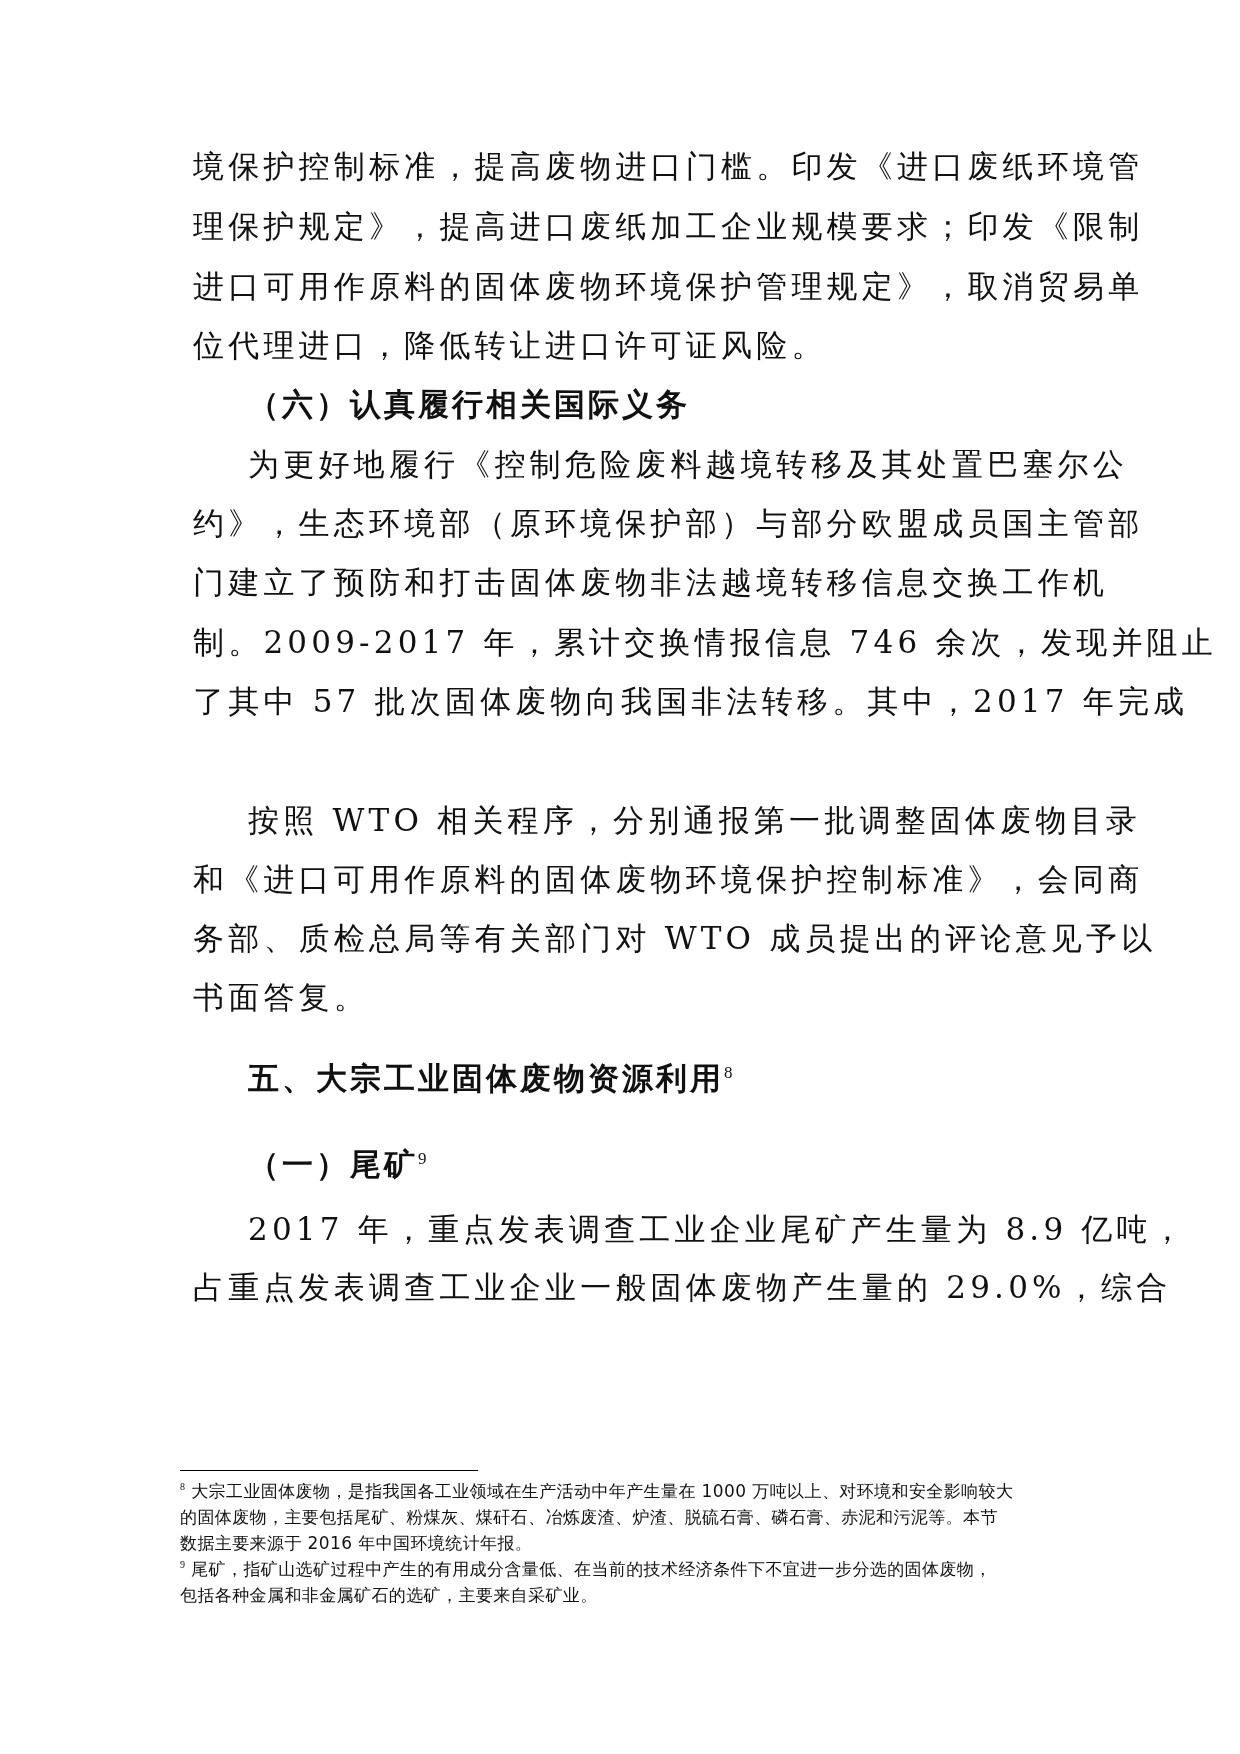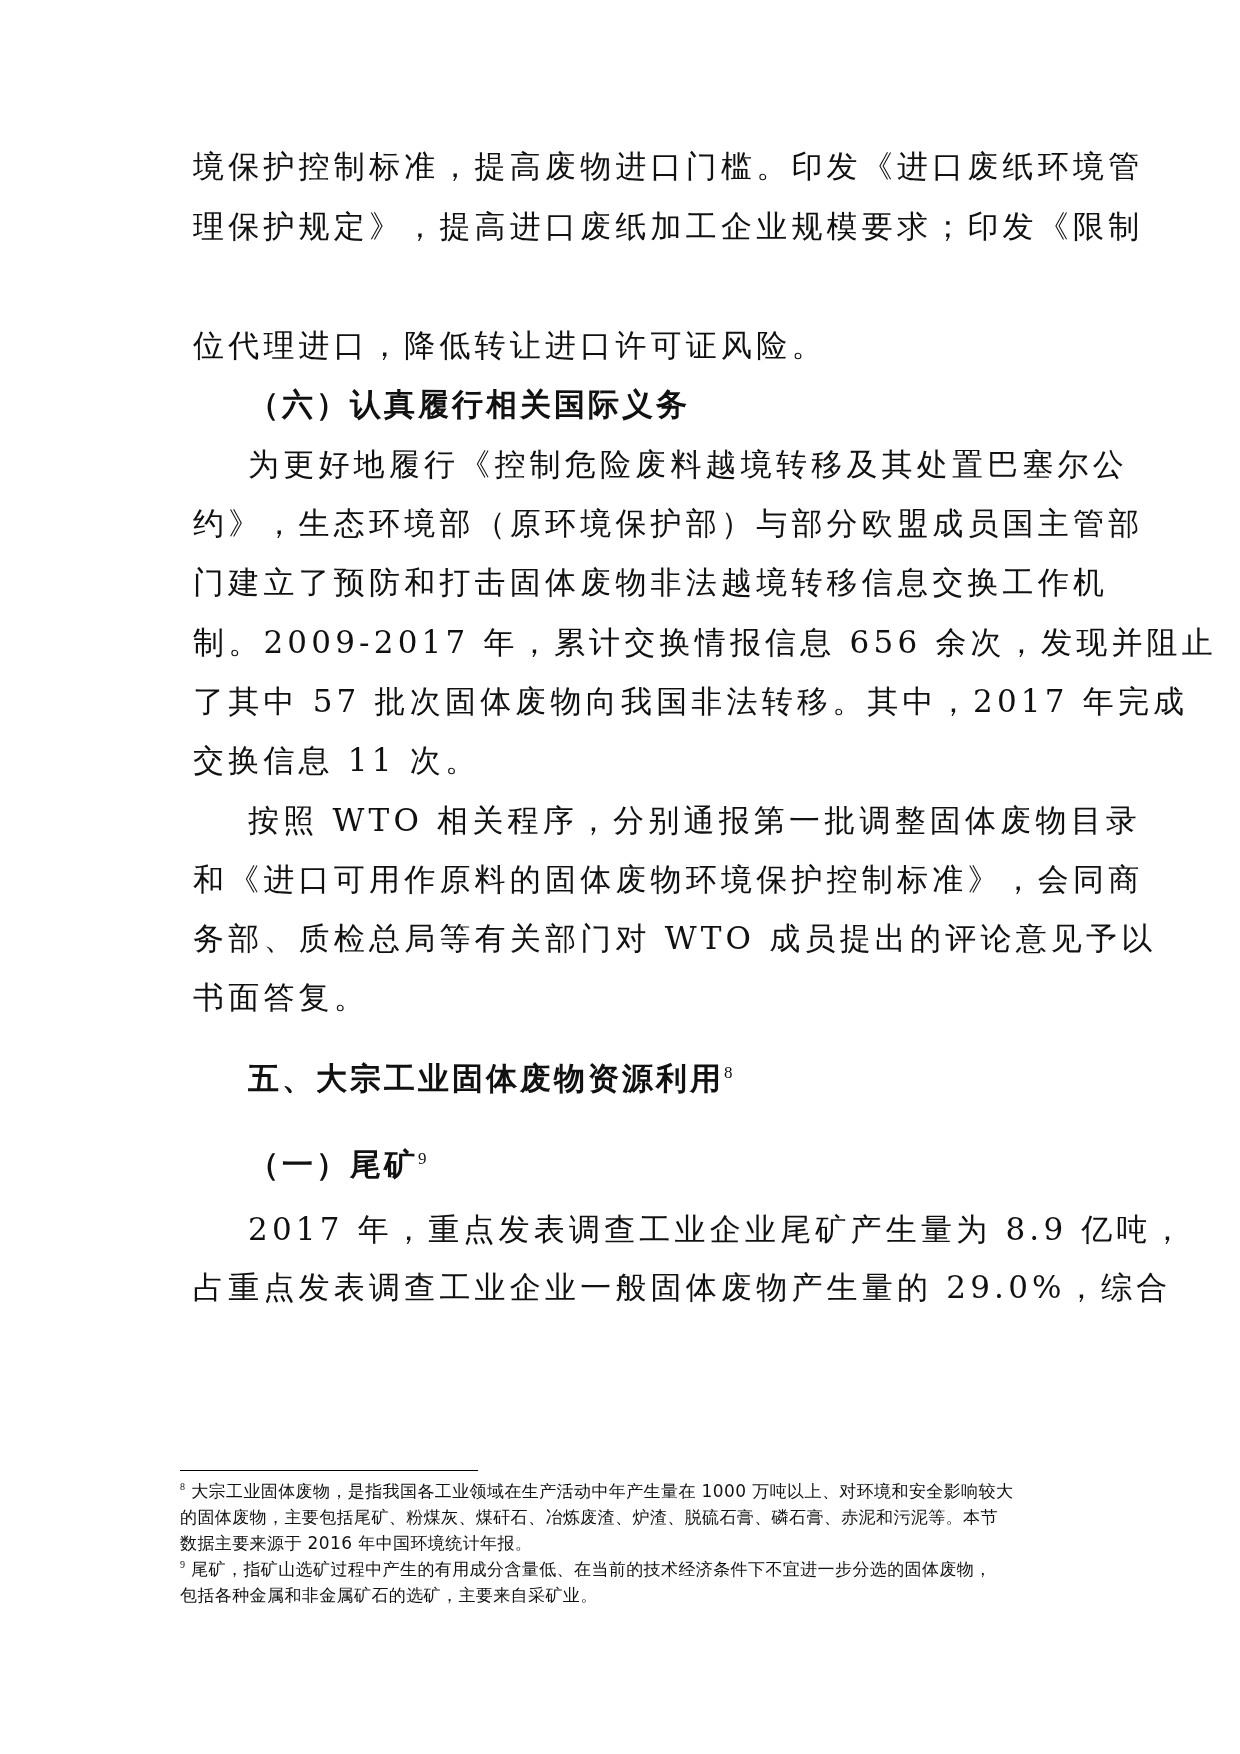--- a/index.html
+++ b/index.html
@@ -21,30 +21,30 @@
   .pageno { position:absolute; left:0; width:1240px; top:1609px; text-align:center;
             font-size:17px; font-family:"Liberation Serif", serif; font-weight:bold; }
 </style>
 </head>
 <body>
 
 <div class="page">
 
   <div class="line" style="top:148px">境保护控制标准，提高废物进口门槛。印发《进口废纸环境管</div>
   <div class="line" style="top:208px">理保护规定》，提高进口废纸加工企业规模要求；印发《限制</div>
+  <div class="line" style="top:268px">进口可用作原料的固体废物环境保护管理规定》，取消贸易单</div>
   <div class="line" style="top:327px">位代理进口，降低转让进口许可证风险。</div>
 
   <div class="line indent heading" style="top:386px">（六）认真履行相关国际义务</div>
 
   <div class="line indent" style="top:446px">为更好地履行《控制危险废料越境转移及其处置巴塞尔公</div>
   <div class="line" style="top:564px">门建立了预防和打击固体废物非法越境转移信息交换工作机</div>
   <div class="line" style="top:505px">约》，生态环境部（原环境保护部）与部分欧盟成员国主管部</div>
-  <div class="line" style="top:624px">制。2009-2017 年，累计交换情报信息 656 余次，发现并阻止</div>
+  <div class="line" style="top:624px">制。2009-2017 年，累计交换情报信息 746 余次，发现并阻止</div>
   <div class="line" style="top:683px">了其中 57 批次固体废物向我国非法转移。其中，2017 年完成</div>
-  <div class="line" style="top:742px">交换信息 11 次。</div>
 
   <div class="line indent" style="top:802px">按照 WTO 相关程序，分别通报第一批调整固体废物目录</div>
   <div class="line" style="top:861px">和《进口可用作原料的固体废物环境保护控制标准》，会同商</div>
   <div class="line" style="top:920px">务部、质检总局等有关部门对 WTO 成员提出的评论意见予以</div>
   <div class="line" style="top:979px">书面答复。</div>
 
   <div class="line indent heading" style="top:1060px">
     <span>五、大宗工业固体废物资源利用</span><sup>8</sup>
   </div>
 

